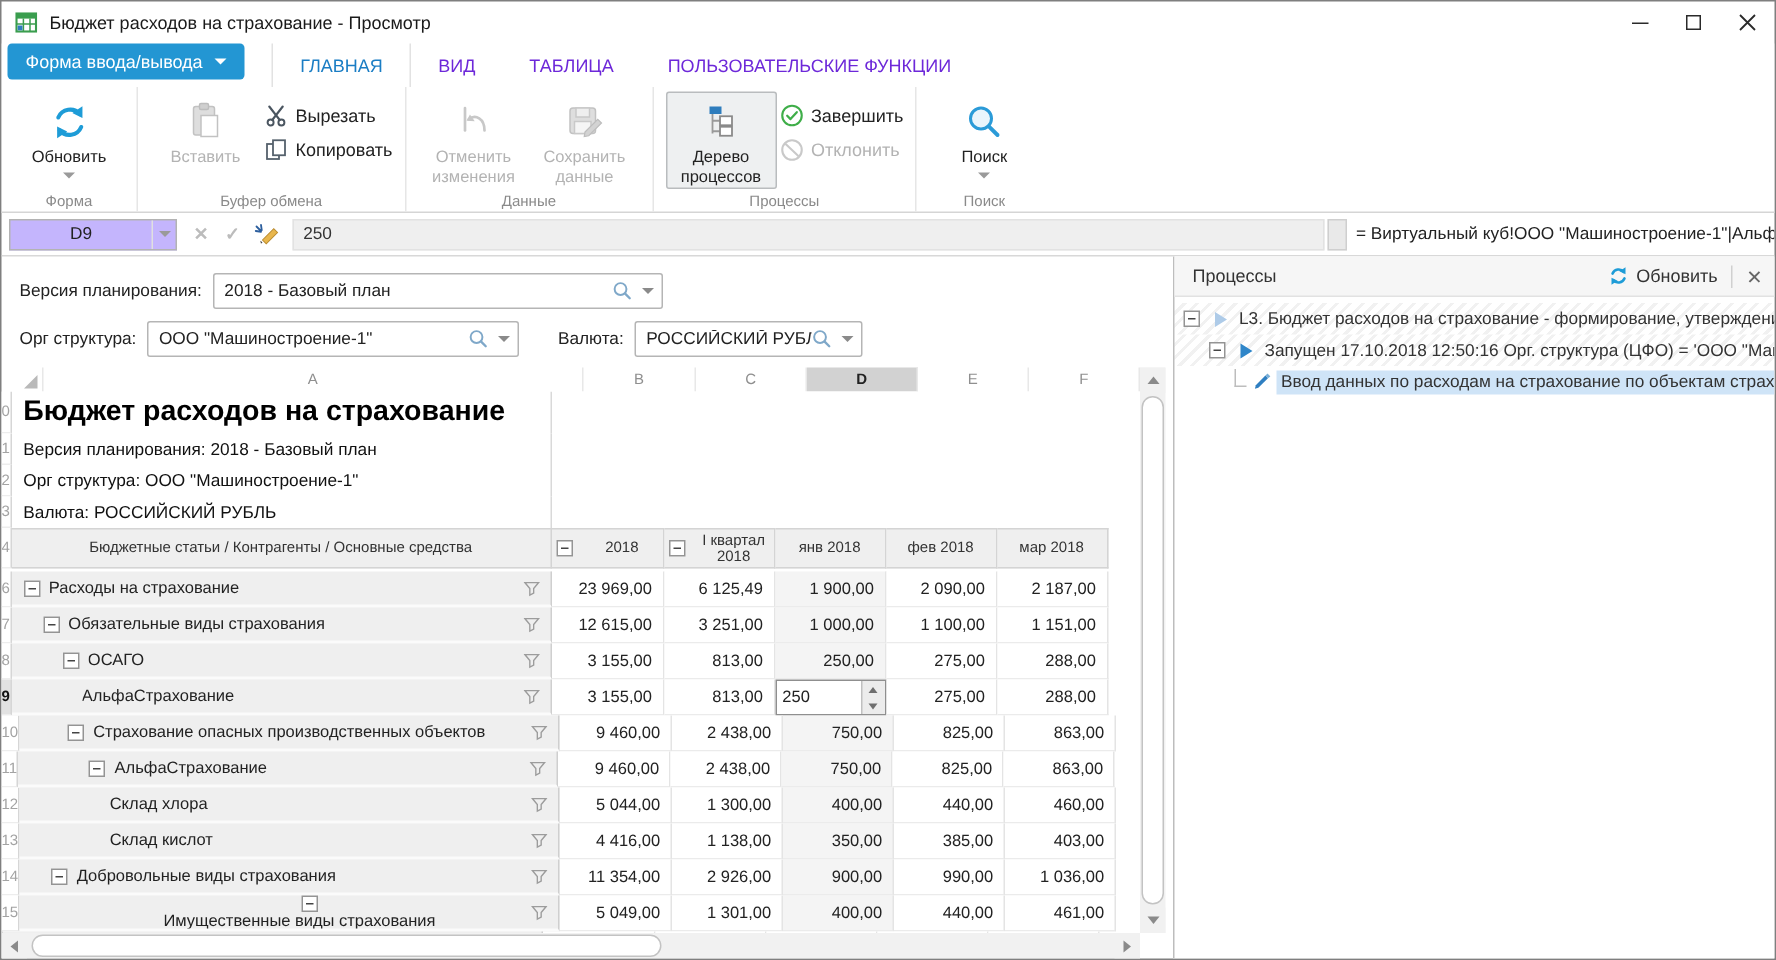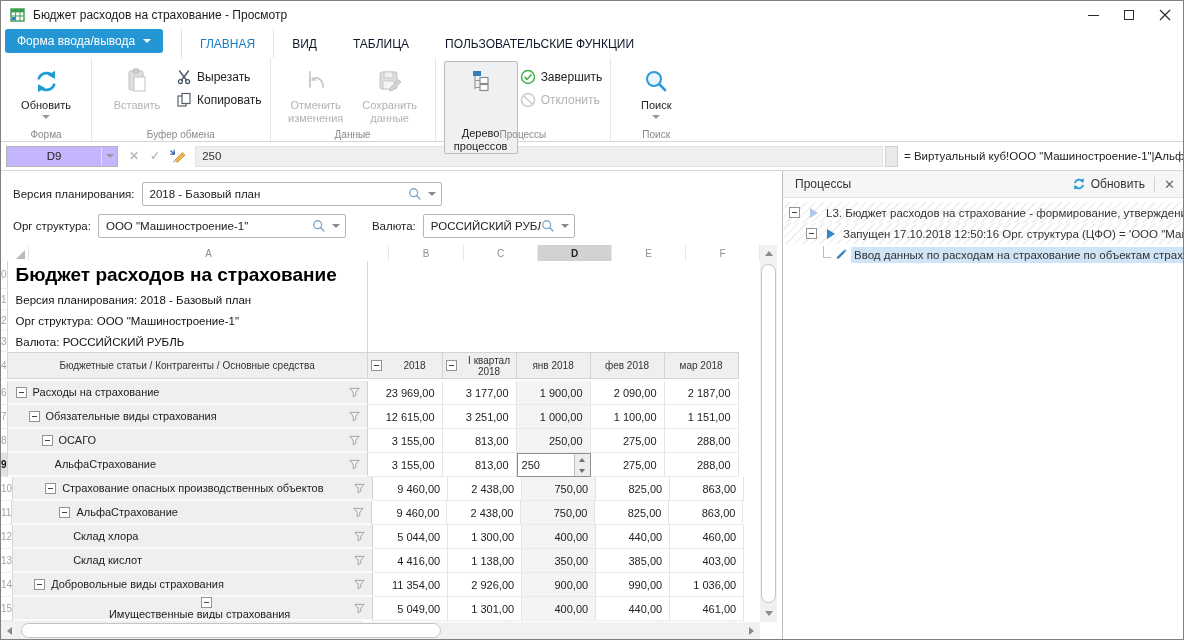--- a/index.html
+++ b/index.html
@@ -13,31 +13,31 @@
   .win-controls { margin-left:auto; display:flex; height:100%; }
   .win-btn { width:36px; height:100%; display:flex; align-items:center; justify-content:center; cursor:default; }
   .ico-min { width:11px; height:1px; background:#2a2a2a; display:block; }
   .ico-max { width:10px; height:10px; border:1px solid #2a2a2a; display:block; }
 
   
   .tabstrip { height:29px; display:flex; align-items:flex-start; flex:0 0 auto; background:#fff; }
   .form-pill { margin-left:4px; height:24px; background:#2396d3; border-radius:3px; color:#fff; font-size:12px; display:flex; align-items:center; padding:0 12px; gap:8px; cursor:pointer; }
   .pill-caret { width:0; height:0; border-left:4px solid transparent; border-right:4px solid transparent; border-top:4px solid #fff; }
   .tabs { display:flex; height:100%; margin-left:18px; }
-  .tab { padding:0 18px; font-size:12px; color:#0f172a; display:flex; align-items:center; cursor:pointer; }
+  .tab { padding:0 18px; font-size:12px; color:#6d28d9; display:flex; align-items:center; cursor:pointer; }
   .tab.active { color:#1a7dc4; background:#fff; border-left:1px solid #e2e2e2; border-right:1px solid #e2e2e2; }
 
   
   .ribbon { height:84px; background:#fff; border-bottom:1px solid #d5d5d5; display:flex; flex:0 0 auto; }
   .rgroup { position:relative; border-right:1px solid #e6e6e6; padding:3px 8px 15px 8px; display:flex; align-items:flex-start; }
   .rgroup-label { position:absolute; bottom:1px; left:0; right:0; text-align:center; font-size:10px; color:#8a8a8a; }
   .bigbtn { width:74px; display:flex; flex-direction:column; align-items:center; padding-top:3px; cursor:pointer; border:1px solid transparent; border-radius:2px; }
   .bigbtn .blabel { font-size:11px; line-height:13px; color:#222; text-align:center; margin-top:2px; }
   .bigbtn.disabled .blabel { color:#b3b3b3; }
-  .bigbtn.pressed { background:#eef0f1; border-color:#b9bcbe;gap:28px; }
+  .bigbtn.pressed { background:#eef0f1; border-color:#b9bcbe; }
   .drop-caret { width:0; height:0; border-left:4px solid transparent; border-right:4px solid transparent; border-top:4px solid #9a9a9a; margin-top:3px; }
   .smallcol { display:flex; flex-direction:column; gap:7px; padding-top:8px; margin-left:2px; }
   .smallbtn { display:flex; align-items:center; gap:5px; font-size:12px; color:#222; cursor:pointer; white-space:nowrap; }
   .smallbtn.disabled { color:#b3b3b3; }
   .icon-cell { height:32px; display:flex; align-items:center; justify-content:center; }
 
   
   .formulabar { height:29px; border-bottom:1px solid #d8d8d8; display:flex; align-items:center; padding-left:5px; flex:0 0 auto; }
   .namebox { width:112px; height:21px; border:1px solid #b3b3b3; display:flex; align-items:center; background:#c4b5fd; }
   .namebox .nb-val { flex:1; text-align:center; font-size:11.5px; color:#222; }
@@ -412,21 +412,21 @@
             <div class="srow datarow">
               <div class="gut">6</div>
               <div class="lblcell w-a" style="padding-left: 8px;">
                 <span class="collapse-box"></span>
                 <span style="overflow: hidden; white-space: nowrap; padding-right: 20px;">Расходы на страхование</span>
                 <span class="funnel"><svg width="11" height="11" viewBox="0 0 12 12">
                     <path d="M1 1.5 H11 L7.4 5.8 V9.2 L4.6 10.6 V5.8 Z" fill="none" stroke="#9c9c9c" stroke-width="1"></path>
                   </svg></span>
               </div>
               <div class="numcell w-b">23 969,00</div>
-              <div class="numcell w-n">3 177,00</div>
+              <div class="numcell w-n">6 125,49</div>
               <div class="numcell w-n coltint">1 900,00</div>
               <div class="numcell w-n">2 090,00</div>
               <div class="numcell w-n">2 187,00</div>
             </div>
             <div class="srow datarow">
               <div class="gut">7</div>
               <div class="lblcell w-a" style="padding-left: 21px;">
                 <span class="collapse-box"></span>
                 <span style="overflow: hidden; white-space: nowrap; padding-right: 20px;">Обязательные виды страхования</span>
                 <span class="funnel"><svg width="11" height="11" viewBox="0 0 12 12">

